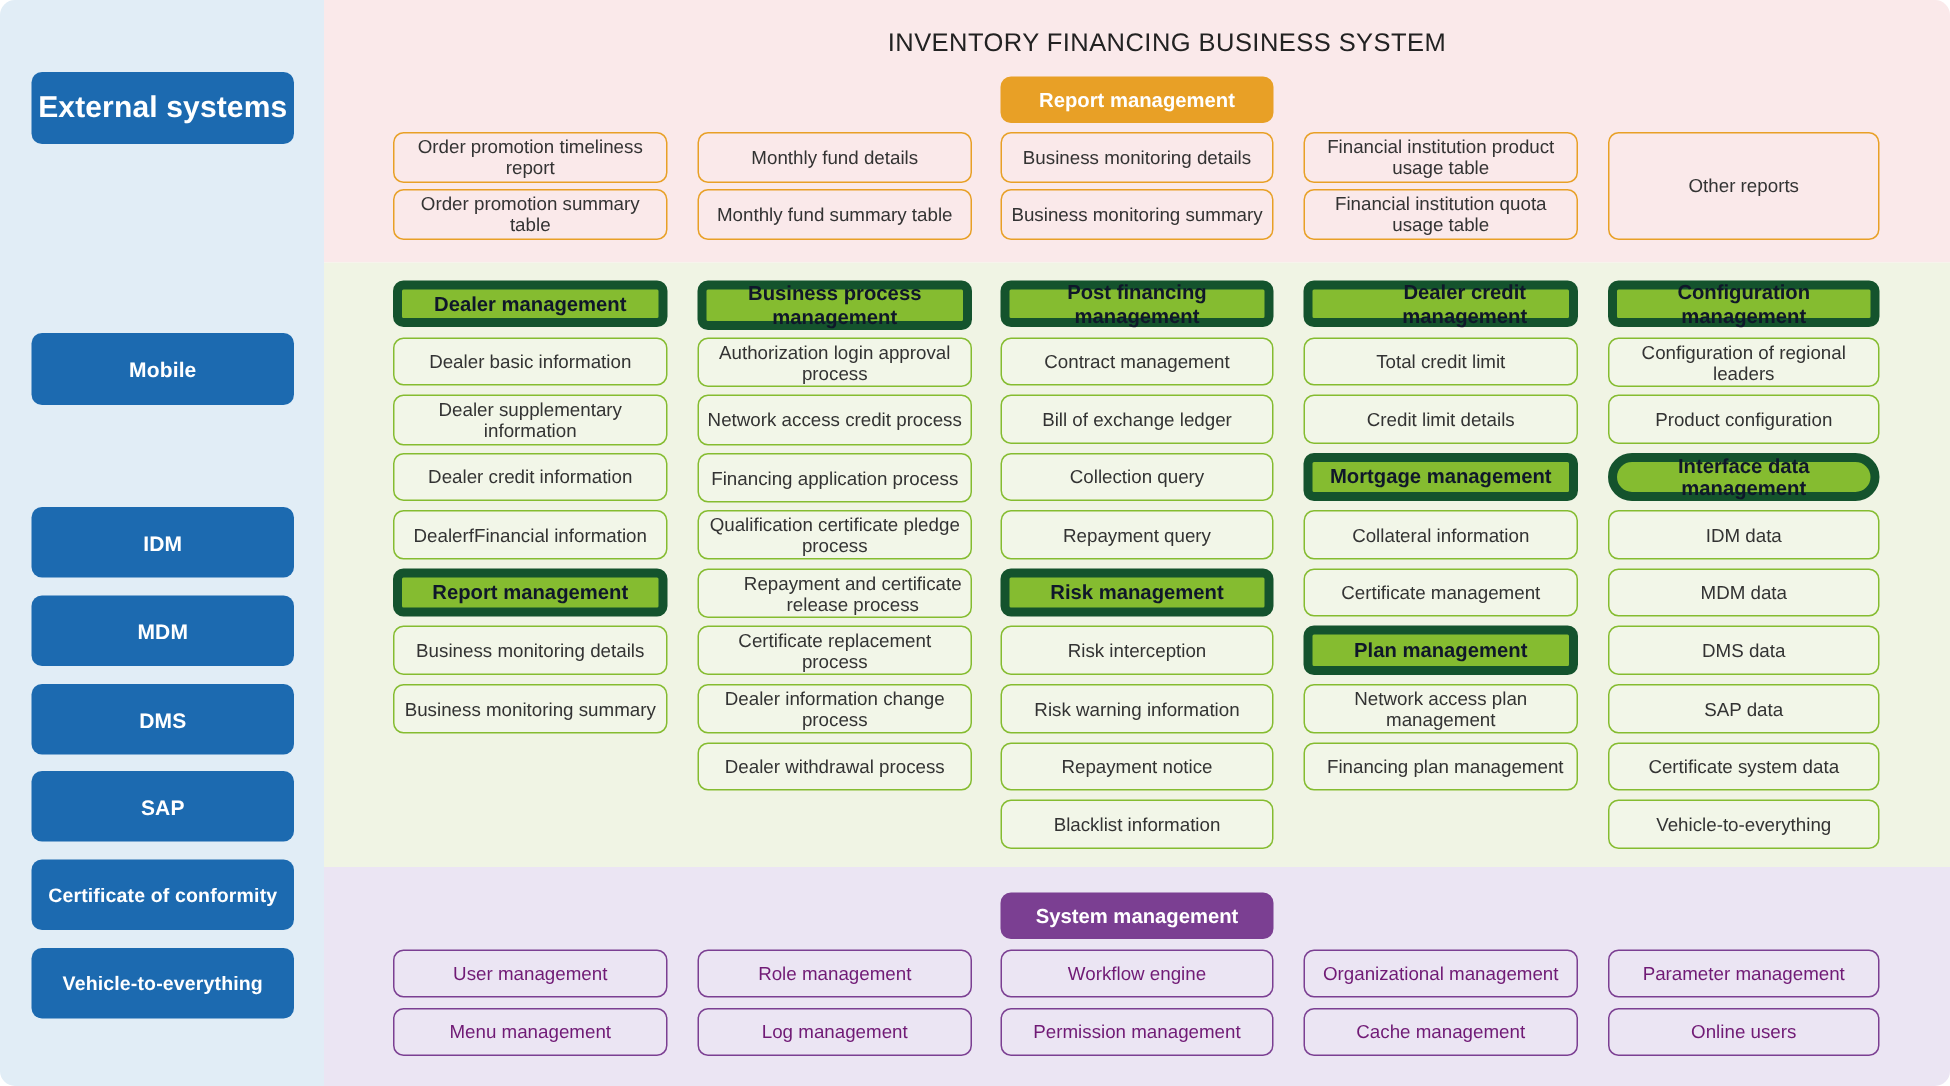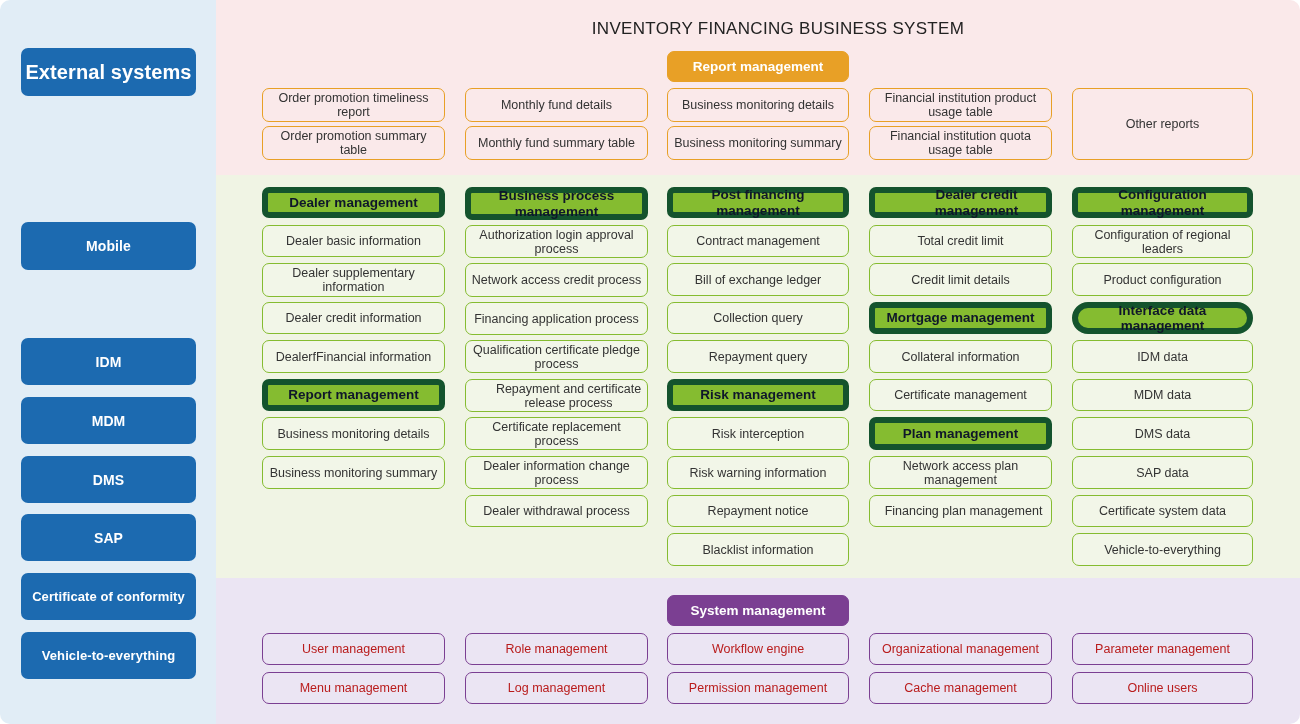--- a/index.html
+++ b/index.html
@@ -56,21 +56,21 @@
   
   .hdr-orange{background:#e8a026;border:1px solid #e8a026;color:#fff;font-weight:bold;font-size:13.5px;}
   .leaf-orange{background:#fae9ea;border:1.3px solid #e8a026;color:#333;font-size:12.5px;}
 
   
   .hdr-green{background:#85bc30;border:6px solid #14532d;color:#0f172a;font-weight:bold;font-size:13.5px;}
   .leaf-green{background:#f2f6e8;border:1.3px solid #85bc30;color:#333;font-size:12.5px;}
 
   
   .hdr-purple{background:#7b3f92;border:1px solid #7b3f92;color:#fff;font-weight:bold;font-size:13.5px;}
-  .leaf-purple{background:#ebe5f3;border:1.3px solid #7b3f92;color:#b91c1c;font-size:12.5px;}
+  .leaf-purple{background:#ebe5f3;border:1.3px solid #7b3f92;color:#701a75;font-size:12.5px;}
 </style>
 </head>
 <body>
 
 <div id="app">
 
   <div class="band band-top"></div>
   <div class="band band-mid"></div>
   <div class="band band-bot"></div>
 

